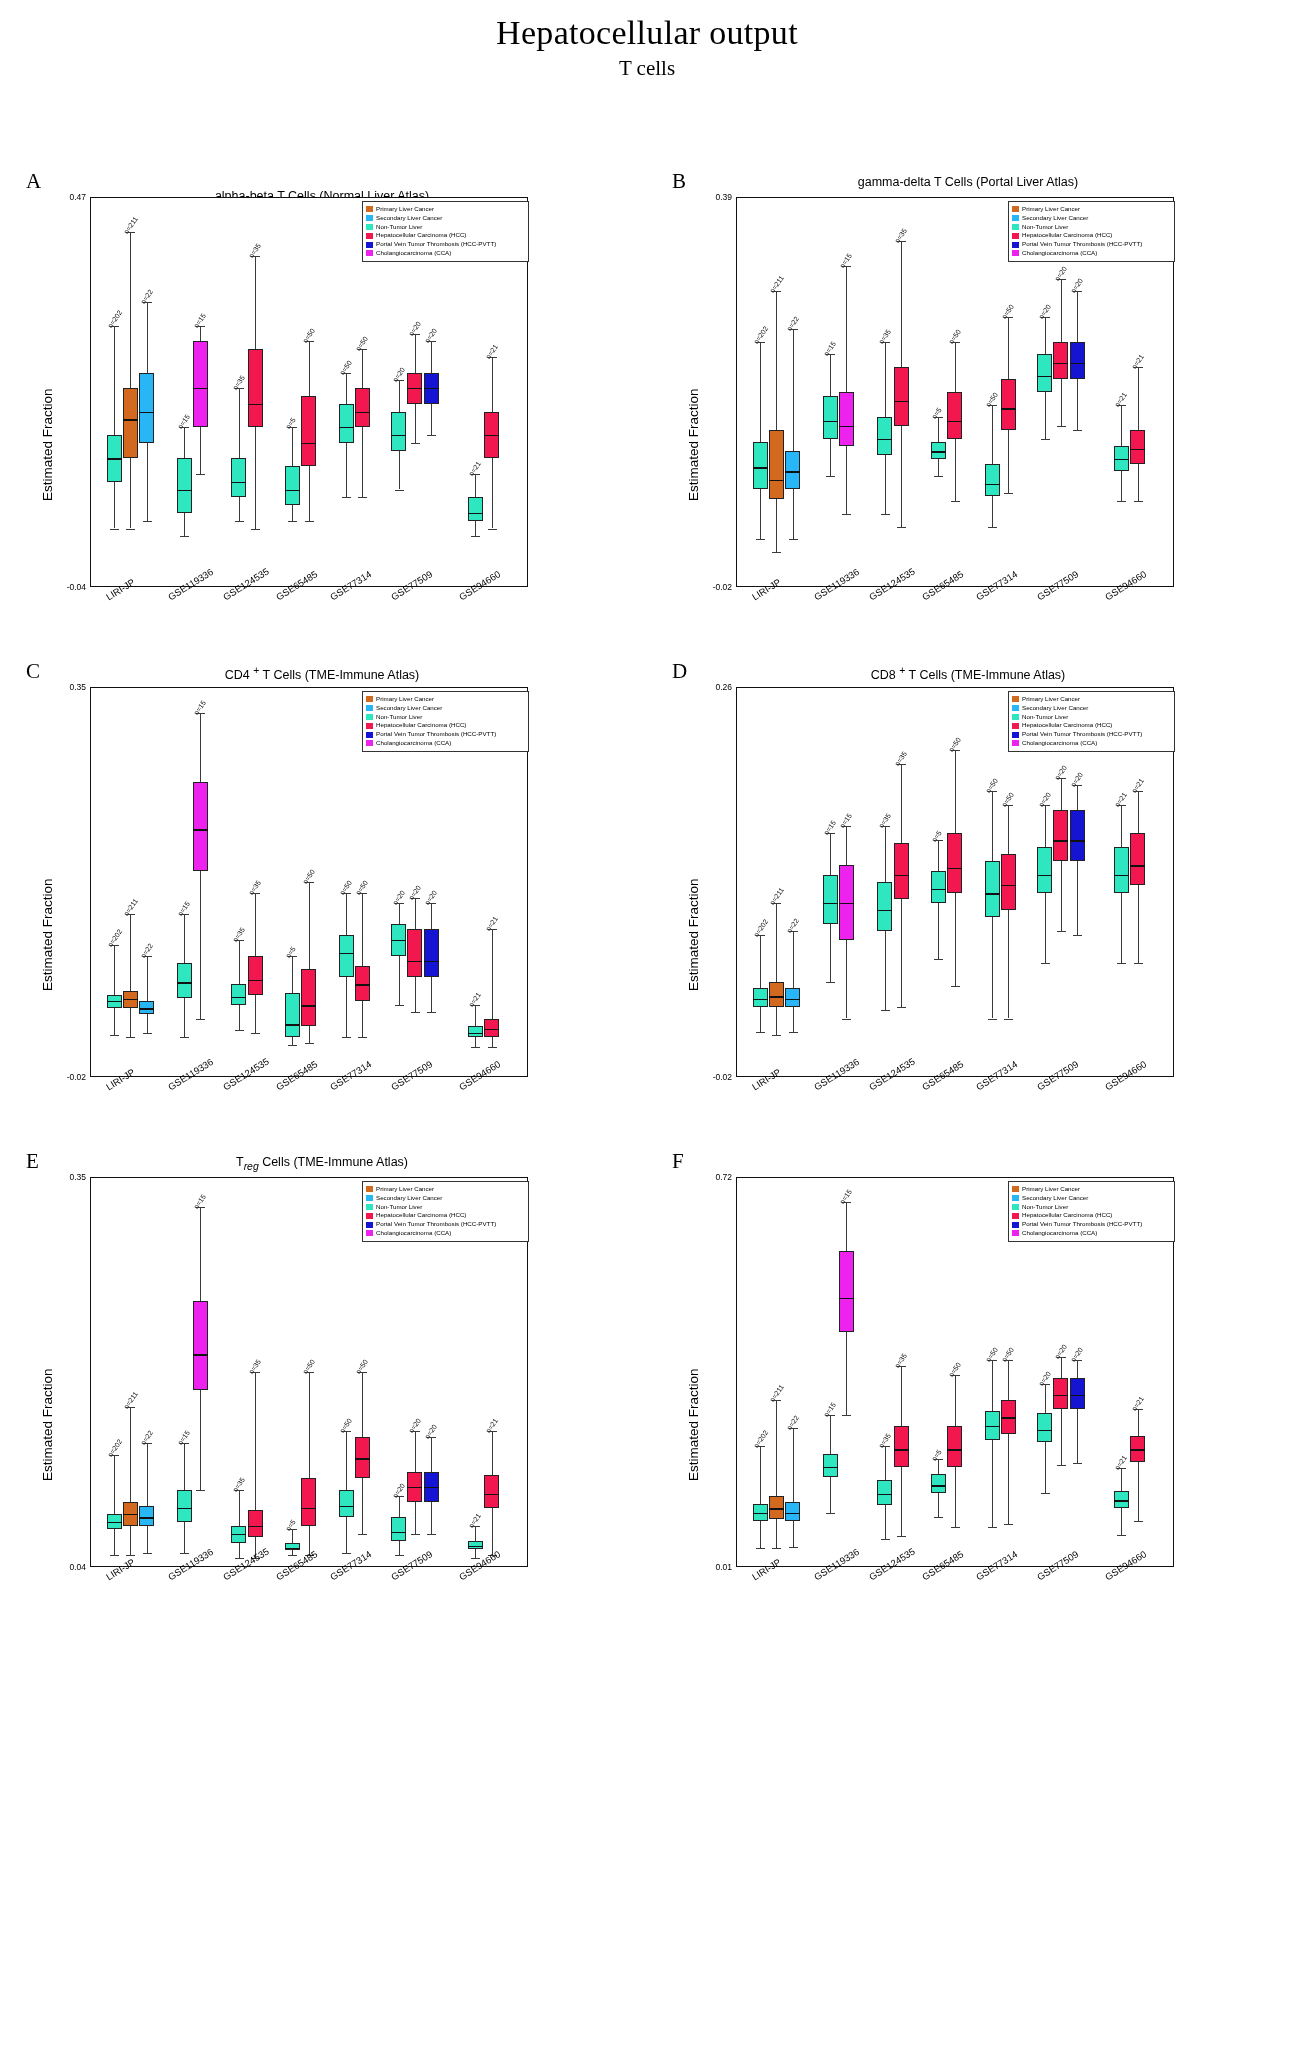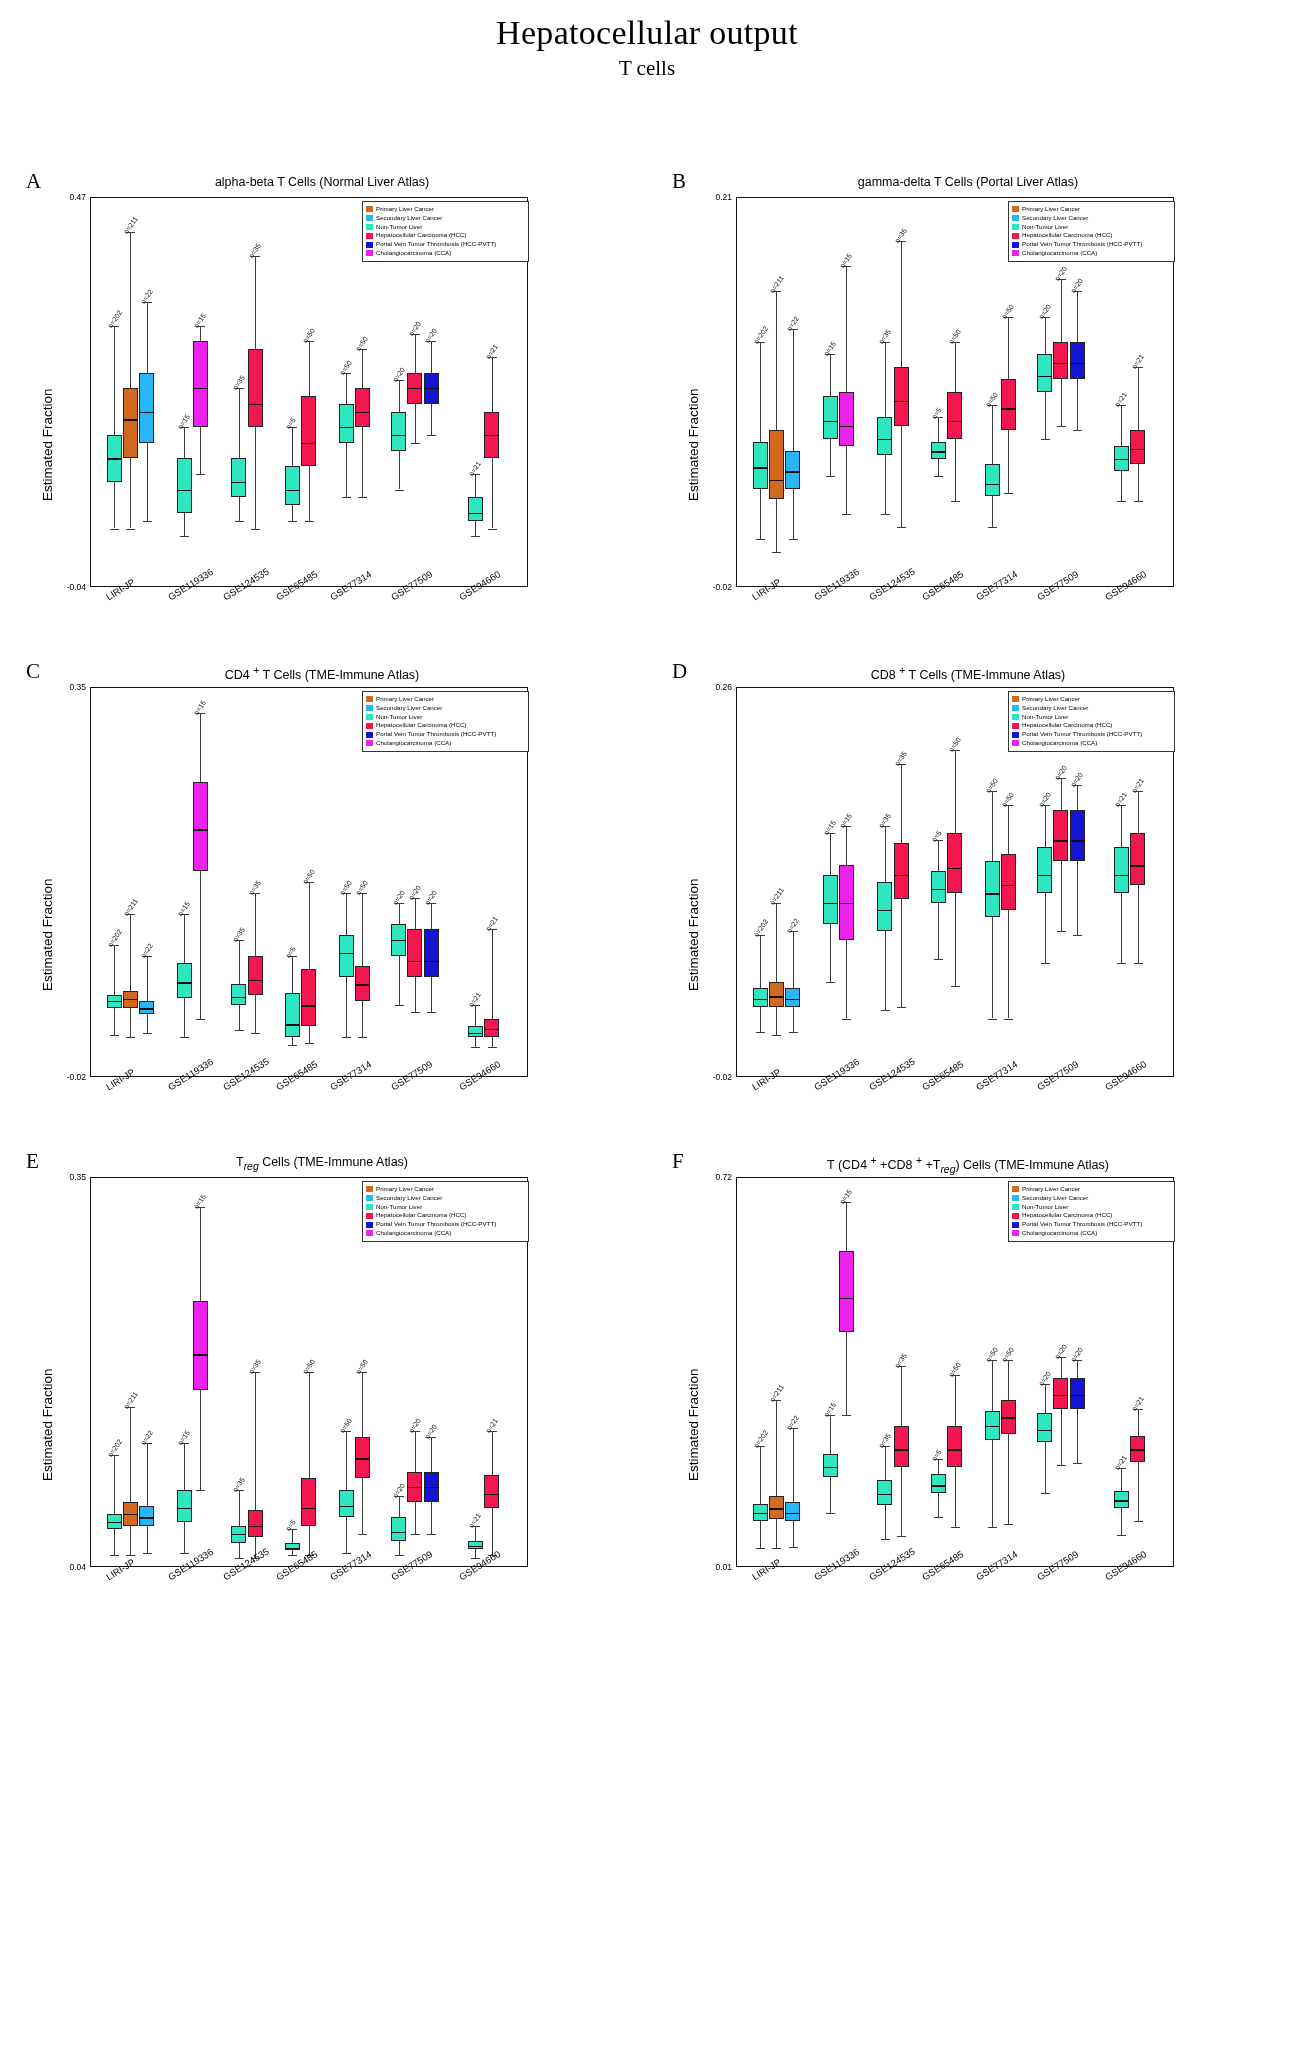--- a/index.html
+++ b/index.html
@@ -25,21 +25,21 @@
 </style>
 </head>
 <body>
 
 <div class="title-main">Hepatocellular output</div>
 <div class="title-sub">T cells</div>
 
 <div class="grid" id="panels">
     <div class="panel" style="left: 22px; top: 88px; width: 600px; height: 470px;">
       <div class="panel-letter" style="left: 4px; top: 0px;">A</div>
-      <div class="panel-title" style="left: 0px; top: 6px;">alpha-beta T Cells (Normal Liver Atlas)</div>
+      <div class="panel-title" style="left: 0px; top: 20px;">alpha-beta T Cells (Normal Liver Atlas)</div>
       <div class="ylabel" style="left: 18px; top: 332.2px;">Estimated Fraction</div>
       <div class="plotbox" style="left: 68px; top: 28px; width: 438px; height: 390px;"></div>
       <div class="ytick" style="left: 24px; top: 23px; width: 40px;">0.47</div>
       <div class="ytick" style="left: 24px; top: 413px; width: 40px;">-0.04</div>
       <div class="legend" style="left: 340px; top: 32px; width: 158px;">
         <div class="legend-row">
           <span class="legend-swatch" style="background: rgb(210, 105, 30);"></span>
           <span>Primary Liver Cancer</span>
         </div>
         <div class="legend-row">
@@ -197,21 +197,21 @@
       <div class="xtick" style="left: 252.24px; top: 424px;">GSE65485</div>
       <div class="xtick" style="left: 306.114px; top: 424px;">GSE77314</div>
       <div class="xtick" style="left: 366.996px; top: 424px;">GSE77509</div>
       <div class="xtick" style="left: 435.324px; top: 424px;">GSE94660</div>
     </div>
     <div class="panel" style="left: 668px; top: 88px; width: 600px; height: 470px;">
       <div class="panel-letter" style="left: 4px; top: 0px;">B</div>
       <div class="panel-title" style="left: 0px; top: 6px;">gamma-delta T Cells (Portal Liver Atlas)</div>
       <div class="ylabel" style="left: 18px; top: 332.2px;">Estimated Fraction</div>
       <div class="plotbox" style="left: 68px; top: 28px; width: 438px; height: 390px;"></div>
-      <div class="ytick" style="left: 24px; top: 23px; width: 40px;">0.21</div>
+      <div class="ytick" style="left: 24px; top: 23px; width: 40px;">0.39</div>
       <div class="ytick" style="left: 24px; top: 413px; width: 40px;">-0.02</div>
       <div class="legend" style="left: 340px; top: 32px; width: 158px;">
         <div class="legend-row">
           <span class="legend-swatch" style="background: rgb(210, 105, 30);"></span>
           <span>Primary Liver Cancer</span>
         </div>
         <div class="legend-row">
           <span class="legend-swatch" style="background: rgb(41, 182, 246);"></span>
           <span>Secondary Liver Cancer</span>
         </div>
@@ -870,21 +870,20 @@
       <div class="xtick" style="left: 82.296px; top: 424px;">LIRI-JP</div>
       <div class="xtick" style="left: 144.054px; top: 424px;">GSE119336</div>
       <div class="xtick" style="left: 198.804px; top: 424px;">GSE124535</div>
       <div class="xtick" style="left: 252.24px; top: 424px;">GSE65485</div>
       <div class="xtick" style="left: 306.114px; top: 424px;">GSE77314</div>
       <div class="xtick" style="left: 366.996px; top: 424px;">GSE77509</div>
       <div class="xtick" style="left: 435.324px; top: 424px;">GSE94660</div>
     </div>
     <div class="panel" style="left: 668px; top: 1068px; width: 600px; height: 470px;">
       <div class="panel-letter" style="left: 4px; top: 0px;">F</div>
-      <div class="panel-title" style="left: 0px; top: 6px;">T (CD4 <sup>+</sup> +CD8 <sup>+</sup> +T<sub><i>reg</i></sub>) Cells (TME-Immune Atlas)</div>
       <div class="ylabel" style="left: 18px; top: 332.2px;">Estimated Fraction</div>
       <div class="plotbox" style="left: 68px; top: 28px; width: 438px; height: 390px;"></div>
       <div class="ytick" style="left: 24px; top: 23px; width: 40px;">0.72</div>
       <div class="ytick" style="left: 24px; top: 413px; width: 40px;">0.01</div>
       <div class="legend" style="left: 340px; top: 32px; width: 158px;">
         <div class="legend-row">
           <span class="legend-swatch" style="background: rgb(210, 105, 30);"></span>
           <span>Primary Liver Cancer</span>
         </div>
         <div class="legend-row">

